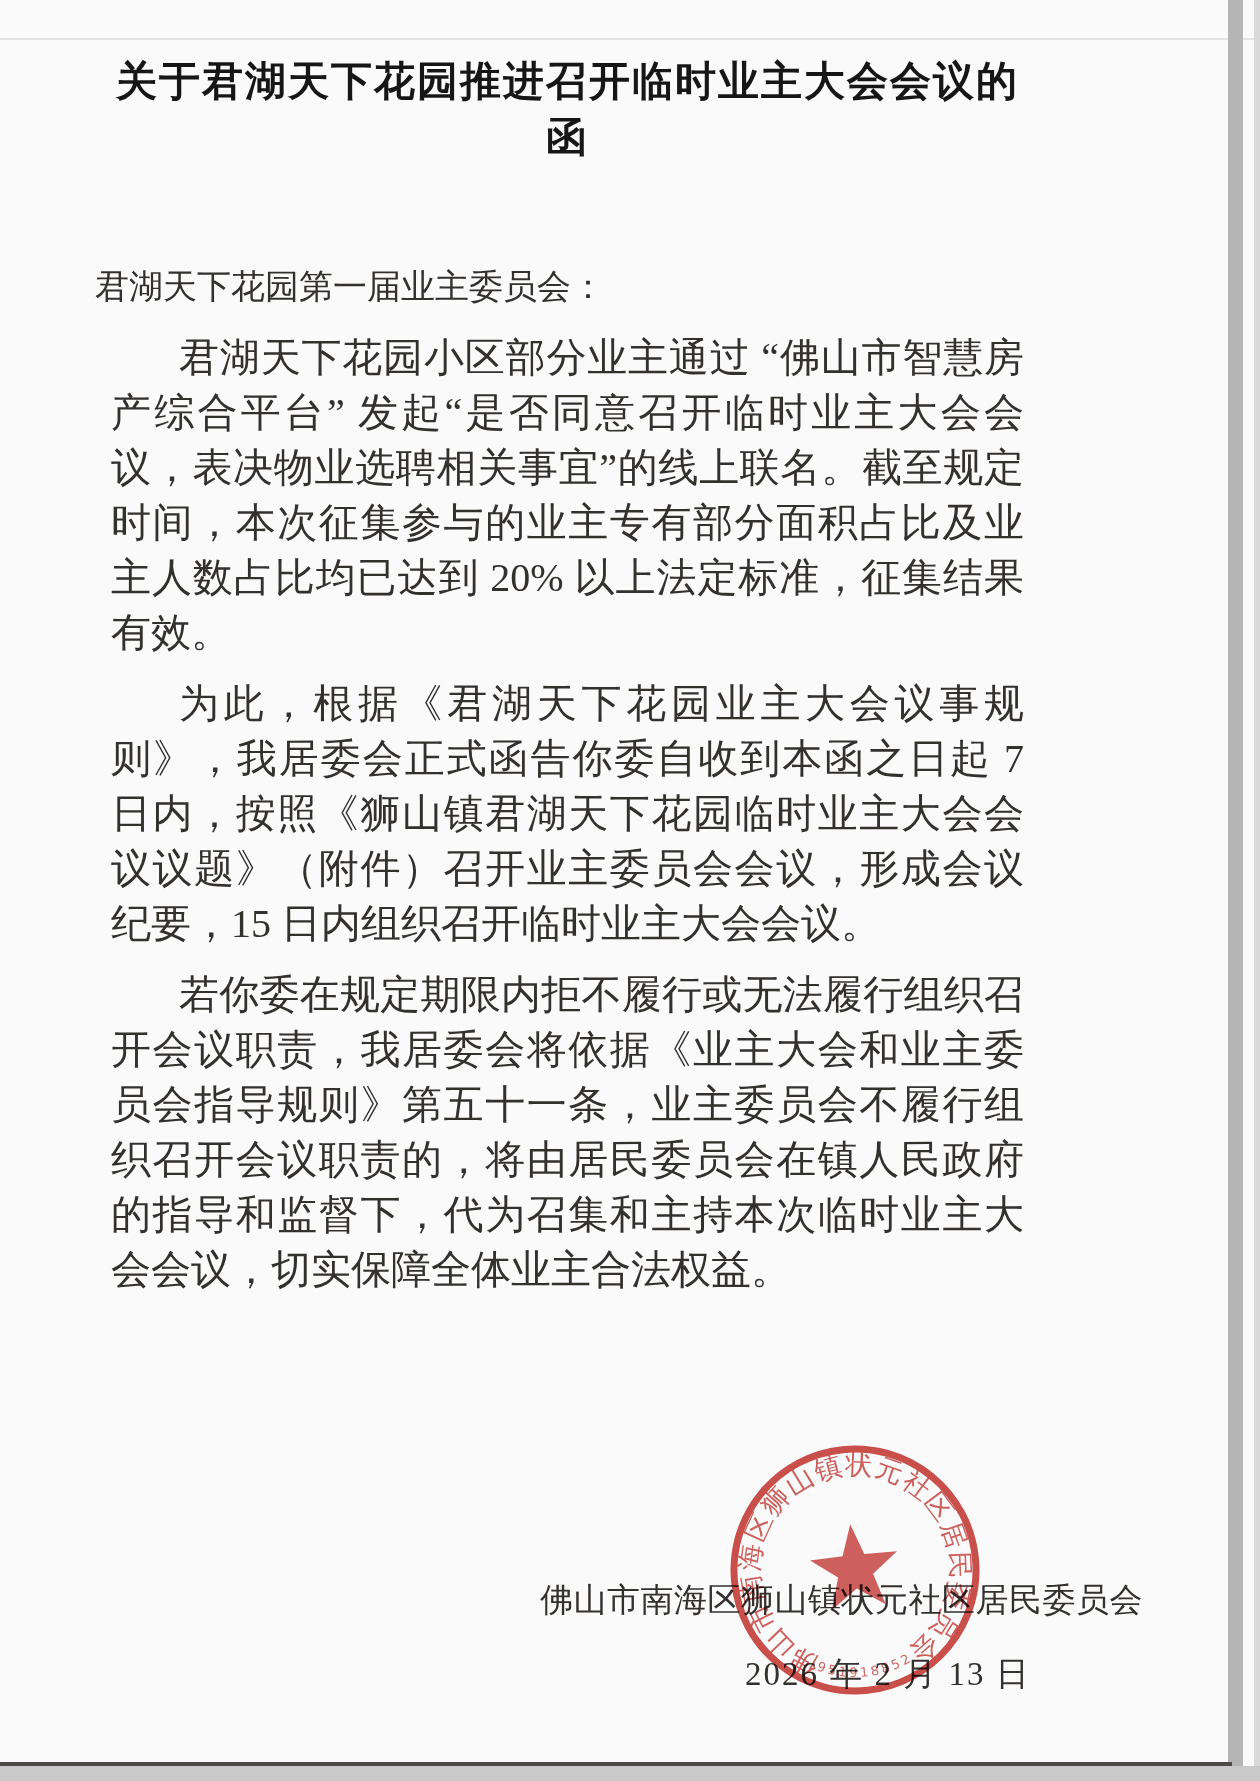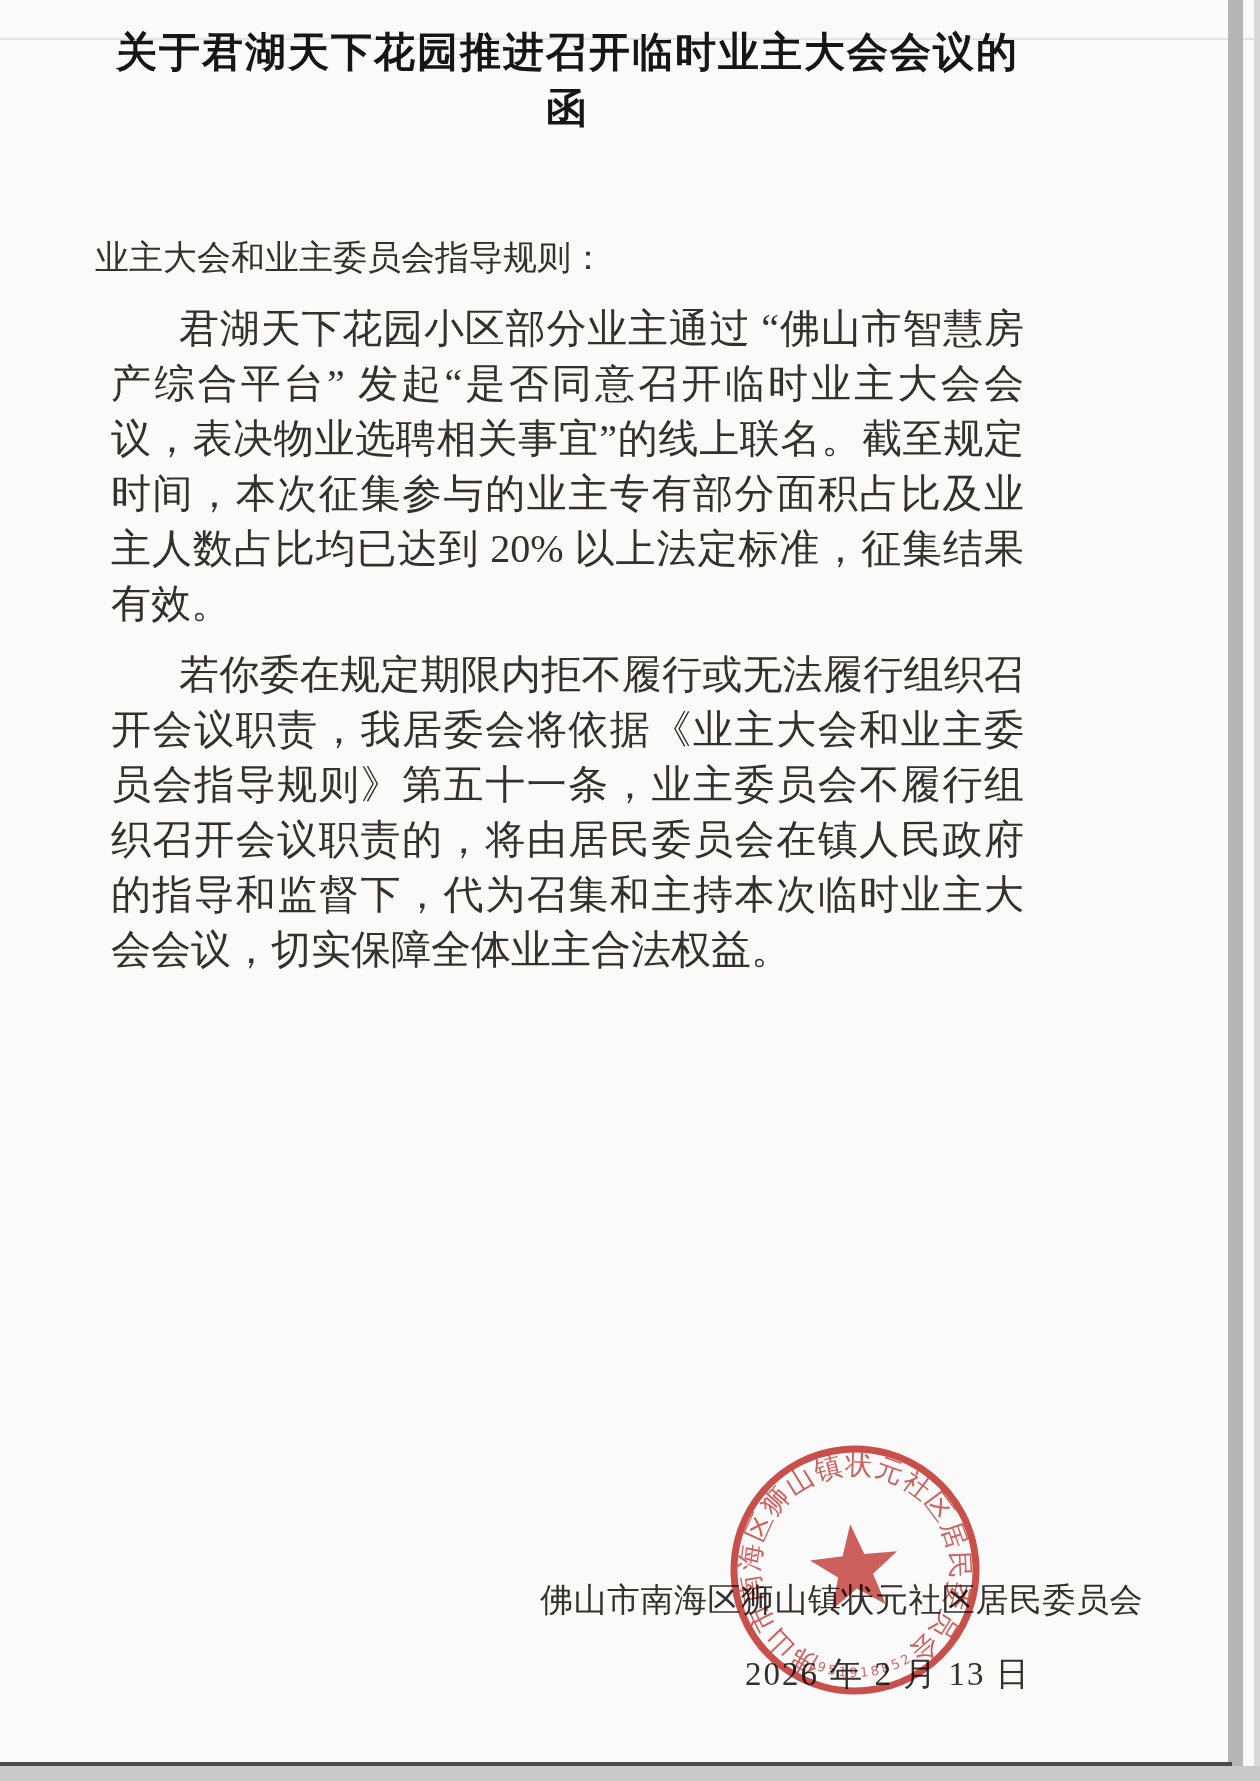--- a/index.html
+++ b/index.html
@@ -11,21 +11,21 @@
   }
   
   .scan-line-top{position:absolute;top:38px;left:0;width:100%;height:2px;background:#e5e3e1;}
   .scan-strip-right{position:absolute;top:0;left:1228px;width:15px;height:100%;background:#b5b5b5;}
   .scan-strip-right-edge{position:absolute;top:0;left:1254px;width:6px;height:100%;background:#d9d9d9;}
   .scan-bottom-line{position:absolute;top:1762px;left:0;width:1232px;height:4px;background:#4d4b48;}
   .scan-bottom-gray{position:absolute;top:1766px;left:0;width:100%;height:15px;background:#c9c9c9;}
 
   .content{position:absolute;left:95px;top:0;width:945px;}
   .doc-title{
-    padding-top:24px;font-size:41px;line-height:56px;font-weight:bold;
+    padding-top:53px;font-size:41px;line-height:56px;font-weight:bold;
     text-align:center;letter-spacing:2px;color:#161616;
     font-family:"Liberation Serif","DejaVu Serif",serif;
   }
   .salutation{margin-top:94px;font-size:34px;line-height:55px;}
   .para{
     margin:16px;font-size:40px;line-height:55px;text-indent:68px;
     text-align:justify;text-justify:inter-character;
   }
   .attachment{margin-top:94px;font-size:34px;line-height:55px;text-indent:56px;}
   .attachment-title{margin-left:30px;}
@@ -42,22 +42,23 @@
 <body>
 
 <div class="scan-line-top"></div>
 <div class="scan-strip-right"></div>
 <div class="scan-strip-right-edge"></div>
 <div class="scan-bottom-line"></div>
 <div class="scan-bottom-gray"></div>
 
 <div class="content">
   <div class="doc-title">关于君湖天下花园推进召开临时业主大会会议的函</div>
-  <div class="salutation">业主大会和业主委员会指导规则：</div>
+  <div class="salutation">君湖天下花园第一届业主委员会：</div>
   <p class="para">君湖天下花园小区部分业主通过 “佛山市智慧房产综合平台” 发起“是否同意召开临时业主大会会议，表决物业选聘相关事宜”的线上联名。截至规定时间，本次征集参与的业主专有部分面积占比及业主人数占比均已达到 20% 以上法定标准，征集结果有效。</p>
+  <p class="para">为此，根据《君湖天下花园业主大会议事规则》，我居委会正式函告你委自收到本函之日起 7 日内，按照《狮山镇君湖天下花园临时业主大会会议议题》（附件）召开业主委员会会议，形成会议纪要，15 日内组织召开临时业主大会会议。</p>
   <p class="para">若你委在规定期限内拒不履行或无法履行组织召开会议职责，我居委会将依据《业主大会和业主委员会指导规则》第五十一条，业主委员会不履行组织召开会议职责的，将由居民委员会在镇人民政府的指导和监督下，代为召集和主持本次临时业主大会会议，切实保障全体业主合法权益。</p>
 </div>
 
 <div class="signature">佛山市南海区狮山镇状元社区居民委员会</div>
 <div class="date-line">2026 年 2 月 13 日</div>
 
 <svg class="seal" viewBox="-129 -129 258 258">
   <defs>
     <path id="seal-text-arc" d="M -45.1 84.8 A 96 96 0 1 1 45.1 84.8" fill="none"></path>
     <path id="seal-num-arc" d="M -92.7 53.5 A 107 107 0 0 0 92.7 53.5" fill="none"></path>

